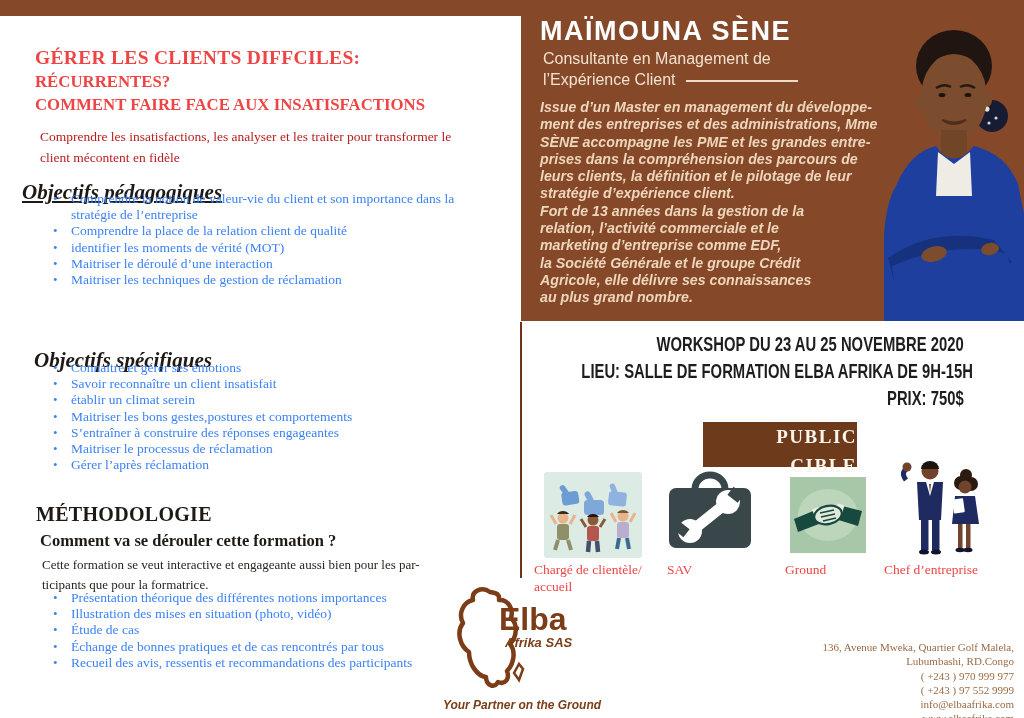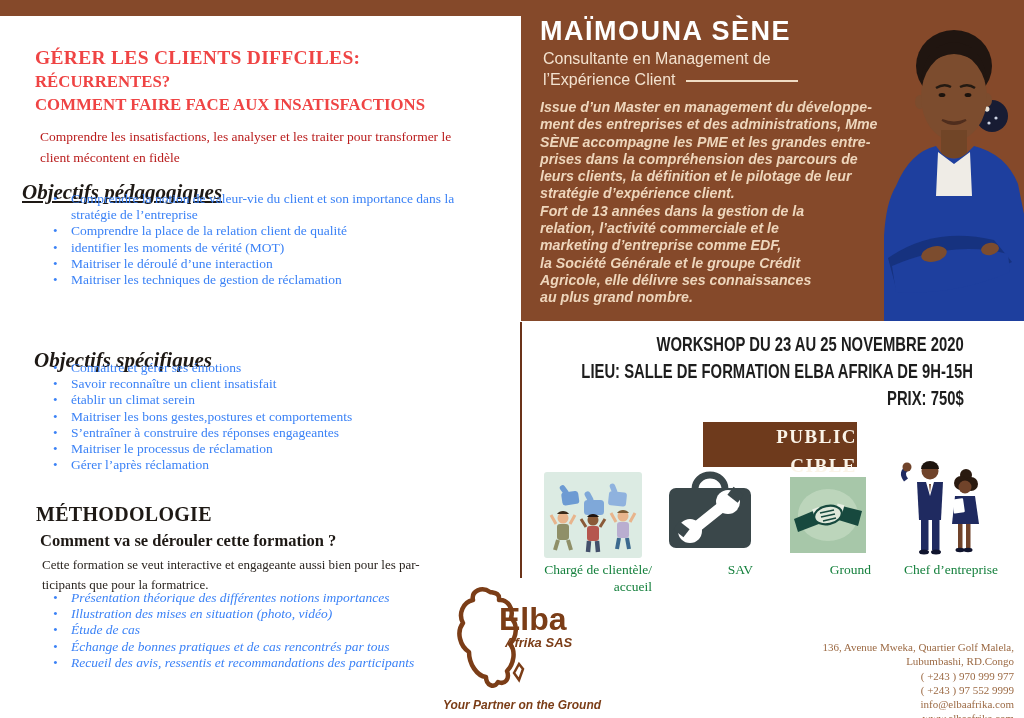--- a/index.html
+++ b/index.html
@@ -22,41 +22,41 @@
   .obj-h2{left:34px;top:331px;font-size:21px;font-style:italic;color:#1e1915;font-weight:600;}
   ul.bullets{list-style:none;margin:0;padding:0;width:450px;}
   ul.bullets li{position:relative;padding-left:24px;font-size:13.5px;line-height:16.2px;color:#3b82f6;}
   ul.bullets li::before{content:"•";position:absolute;left:6px;top:0;font-size:13px;}
   .ul-ped{left:47px;top:191px;}
   .ul-spec{left:47px;top:360px;}
   .meth-h{left:18px;top:486px;font-size:20px;letter-spacing:.3px;color:#1e1915;margin-left:18px;}
   .meth-sub{left:40px;top:514px;font-size:16.5px;font-weight:bold;color:#1e1915;}
   .meth-p{left:42px;top:542px;width:452px;font-size:13px;line-height:1.55;color:#2a241f;}
   .ul-meth{left:47px;top:590px;}
-  .ul-meth li{line-height:16.6px;font-style:italic;}
+  .ul-meth li{line-height:16.6px;}
 
   
   .sans{font-family:"Liberation Sans",sans-serif;}
   .name{left:540px;top:16px;font-size:27px;font-weight:bold;color:#ffffff;letter-spacing:1.5px;}
   .role{left:543px;top:49px;font-size:16px;line-height:1.3;color:#f3e2cf;}
   .role-underline{display:inline-block;width:112px;border-top:2px solid #f0dcc4;vertical-align:3px;margin-left:10px;}
   .bio{left:540px;top:99px;width:356px;font-size:14.2px;line-height:17.3px;font-style:italic;
        font-weight:bold;color:#eed6bc;}
   .photo{right:0;top:0;width:154px;height:321px;}
 
   
   .workshop{left:521px;top:331px;width:503px;text-align:right;color:#1d1d1d;}
   .ws-line{display:block;font-family:"Liberation Sans",sans-serif;font-weight:bold;font-size:19.5px;
            transform:scaleX(.76);transform-origin:50% 50%;line-height:27px;white-space:nowrap;}
   .public-cible{left:703px;top:422px;width:154px;height:45px;background:#6e3a1c;color:#fbf4e8;
         font-size:19px;font-weight:bold;letter-spacing:1.5px;word-spacing:6px;
         text-align:right;line-height:29px;}
 
   
-  .aud-label{font-size:13.5px;color:#15803d;text-align:right;line-height:1.25;}
+  .aud-label{font-size:13.5px;color:#ef4444;text-align:left;line-height:1.25;}
   .lbl1{left:534px;top:562px;width:118px;}
   .lbl2{left:667px;top:562px;width:86px;}
   .lbl3{left:785px;top:562px;width:86px;}
   .lbl4{left:884px;top:562px;width:114px;}
   .ic1{left:544px;top:472px;}
   .ic2{left:667px;top:468px;}
   .ic3{left:790px;top:477px;}
   .ic4{left:900px;top:460px;}
 
   

